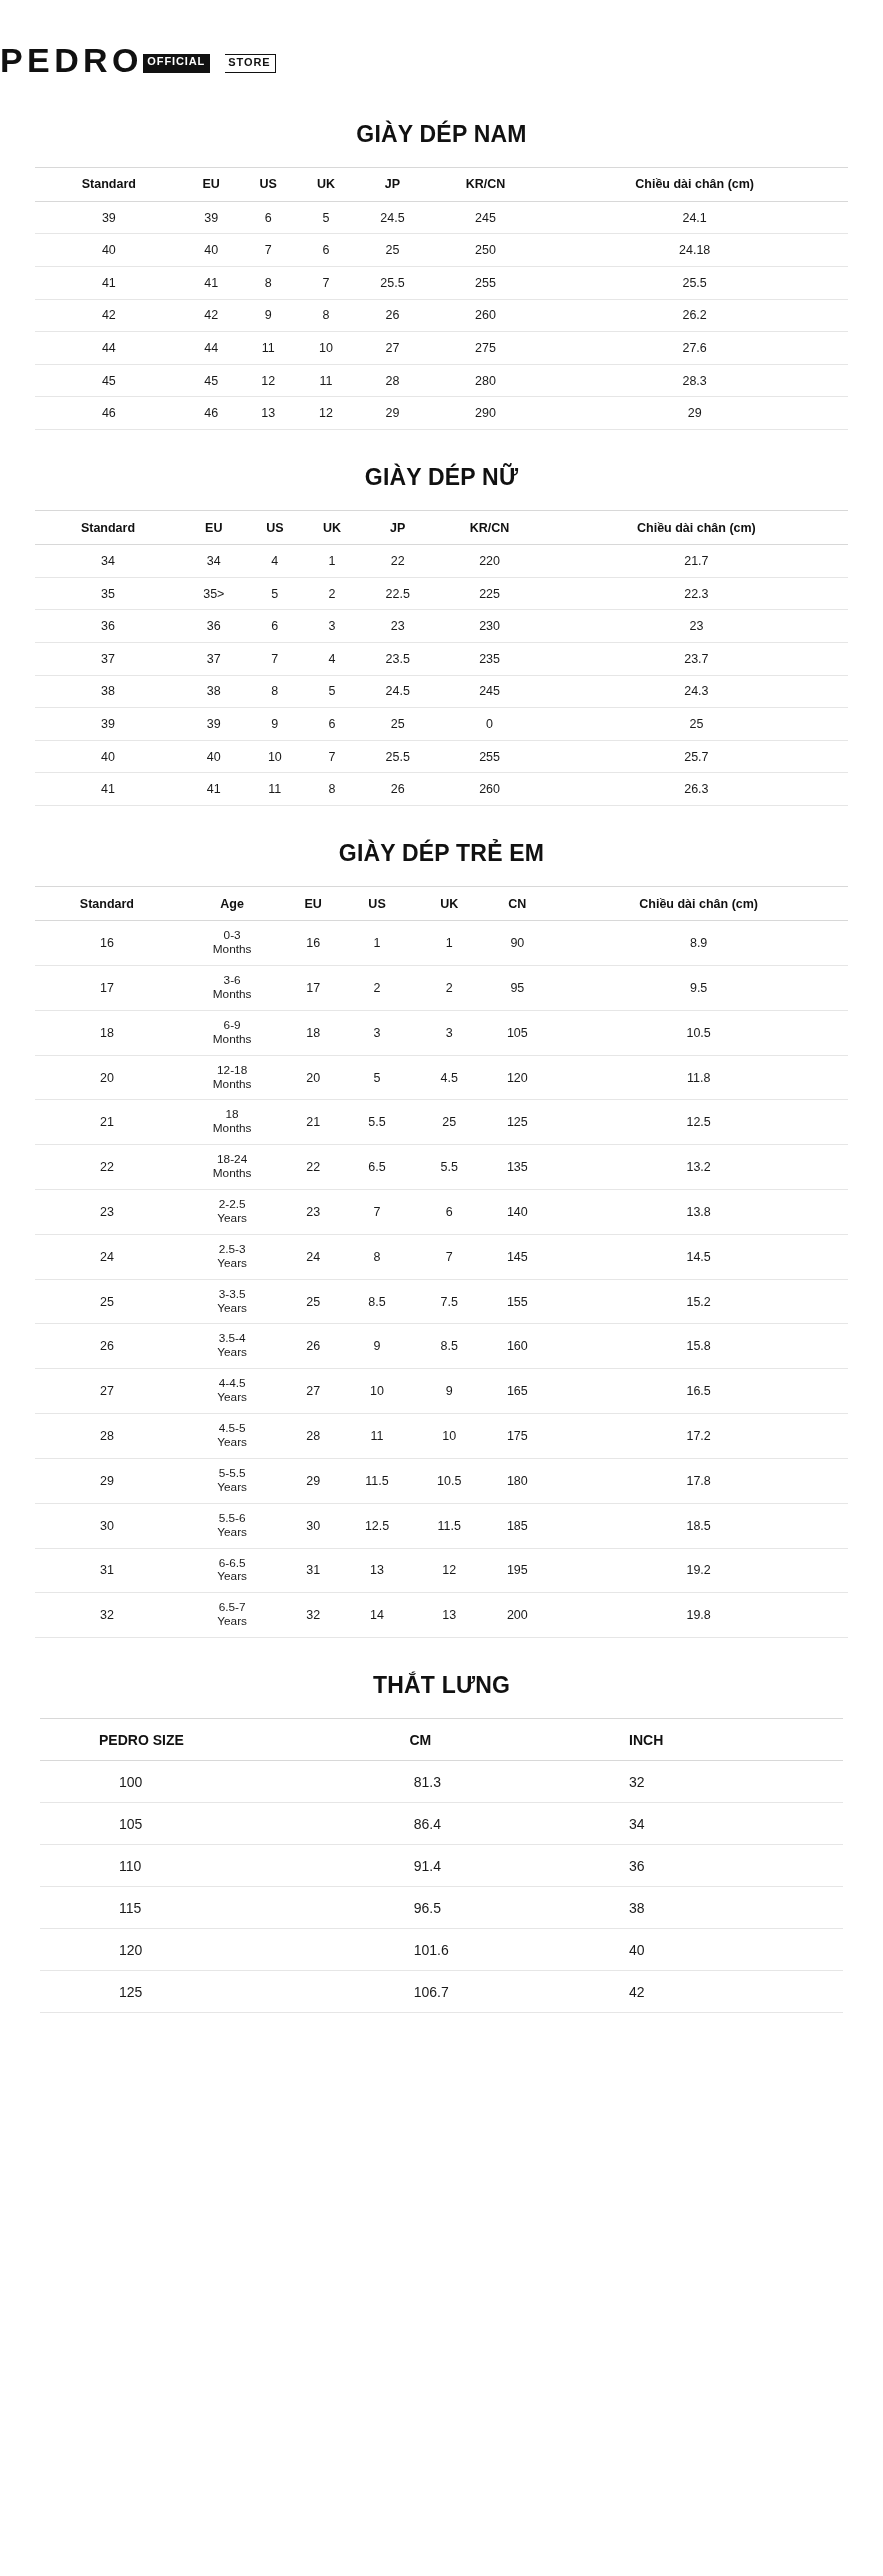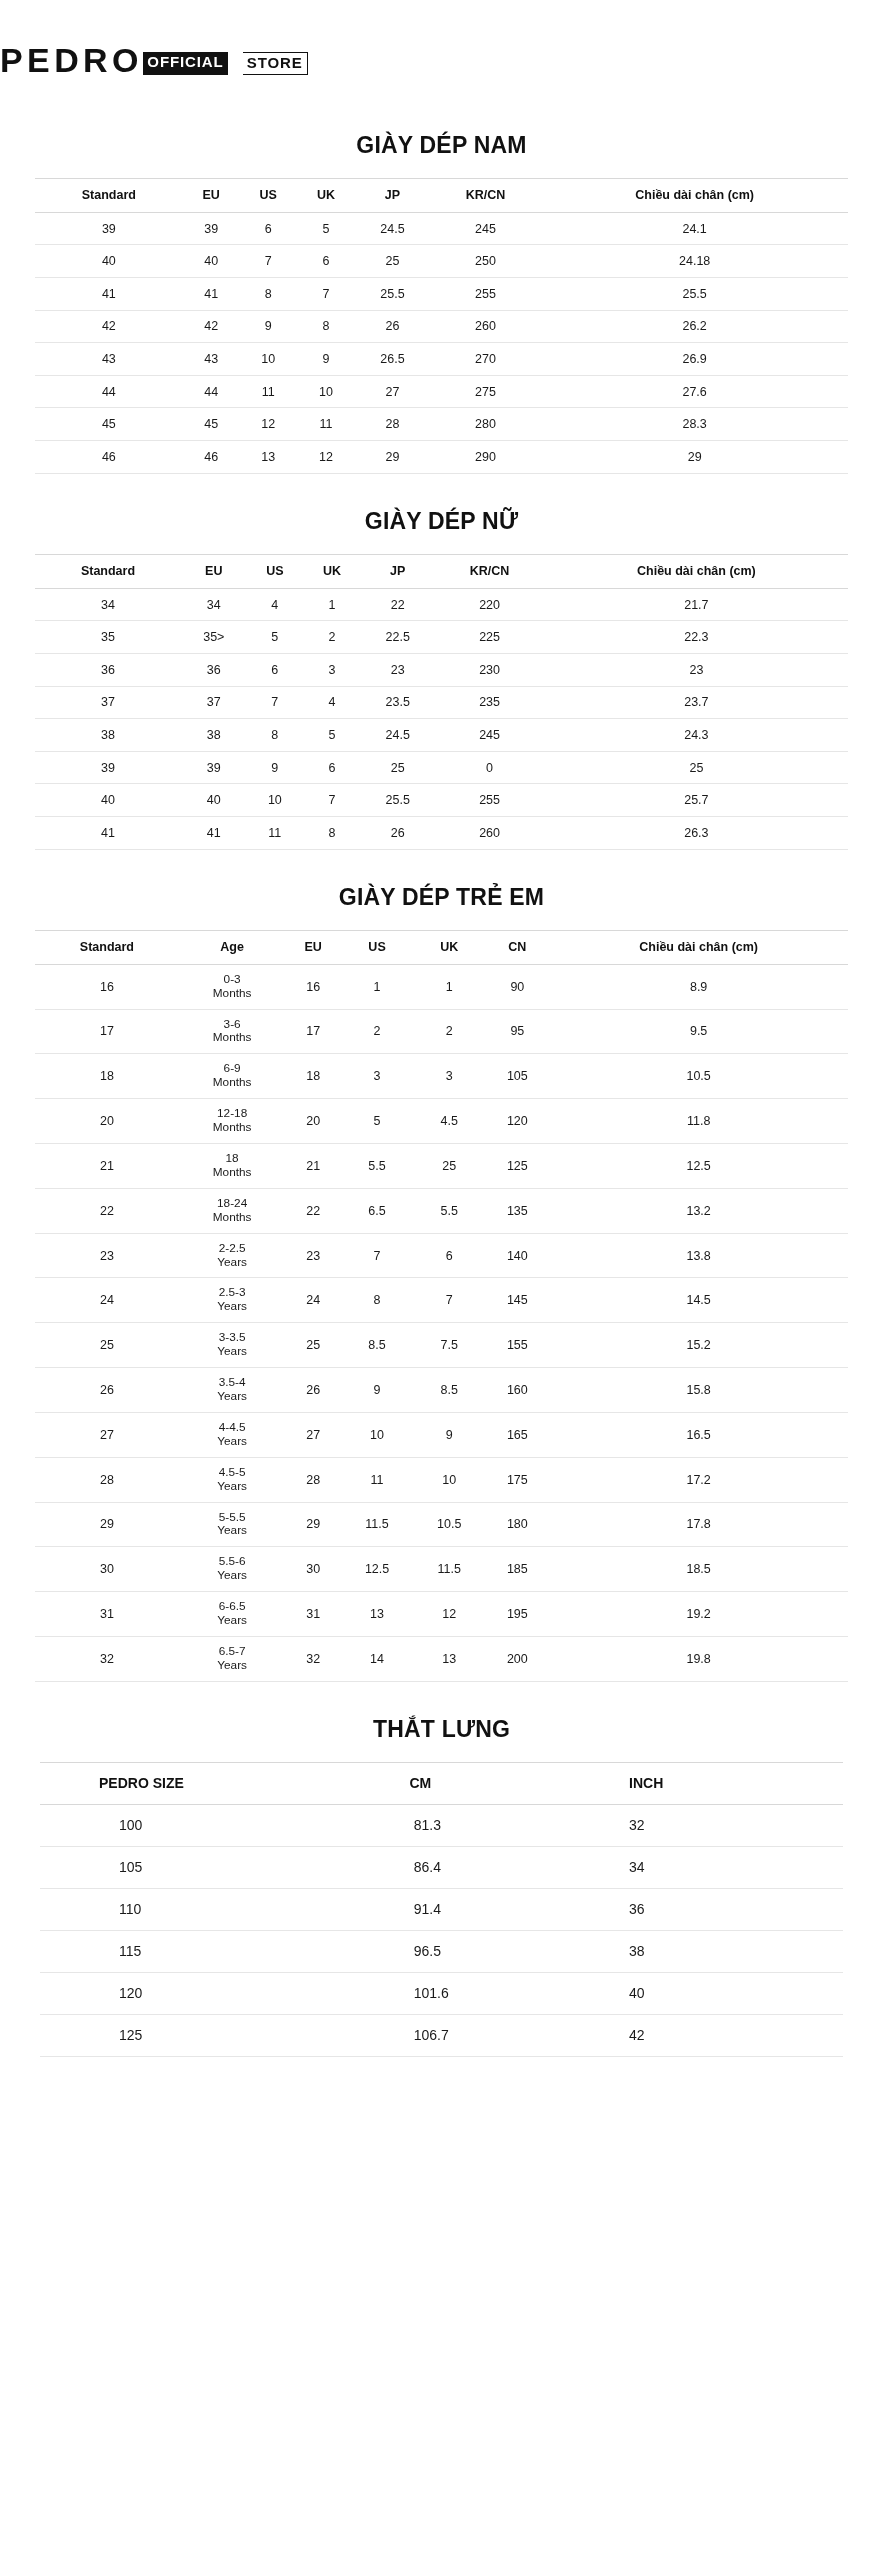--- a/index.html
+++ b/index.html
@@ -34,21 +34,21 @@
     font-weight: 700;
     font-size: 34px;
     letter-spacing: 4.4px;
     color: #111111;
     line-height: 1;
   }
   .logo-sub {
     margin-top: 6.6px;
     display: flex;
     align-items: stretch;
-    font-size: 15px;
+    font-size: 11px;
     font-weight: 700;
     letter-spacing: 0.9px;
     line-height: 1;
   }
   .logo-sub .inv {
     background: #111111;
     color: #ffffff;
     padding: 2.9px 4.4px 3.7px 4.4px;
   }
   .logo-sub .plain {
@@ -62,21 +62,21 @@
 
   
   h2.section-title {
     text-align: center;
     font-size: 23px;
     font-weight: 700;
     margin: 34px 0 19px 0;
     letter-spacing: 0.2px;
     color: #111111;
   }
-  h2.section-title.first { margin-top: 40px; }
+  h2.section-title.first { margin-top: 29px; }
 
   
   .table-wrap {
     padding: 0 35px;
   }
   table {
     width: 100%;
     border-collapse: collapse;
     font-size: 12.5px;
   }
@@ -181,29 +181,20 @@
             <td>25.5</td>
           </tr>
           <tr>
             <td>42</td>
             <td>42</td>
             <td>9</td>
             <td>8</td>
             <td>26</td>
             <td>260</td>
             <td>26.2</td>
-          </tr>
-          <tr>
-            <td>43</td>
-            <td>43</td>
-            <td>10</td>
-            <td>9</td>
-            <td>26.5</td>
-            <td>270</td>
-            <td>26.9</td>
           </tr>
           <tr>
             <td>44</td>
             <td>44</td>
             <td>11</td>
             <td>10</td>
             <td>27</td>
             <td>275</td>
             <td>27.6</td>
           </tr>

